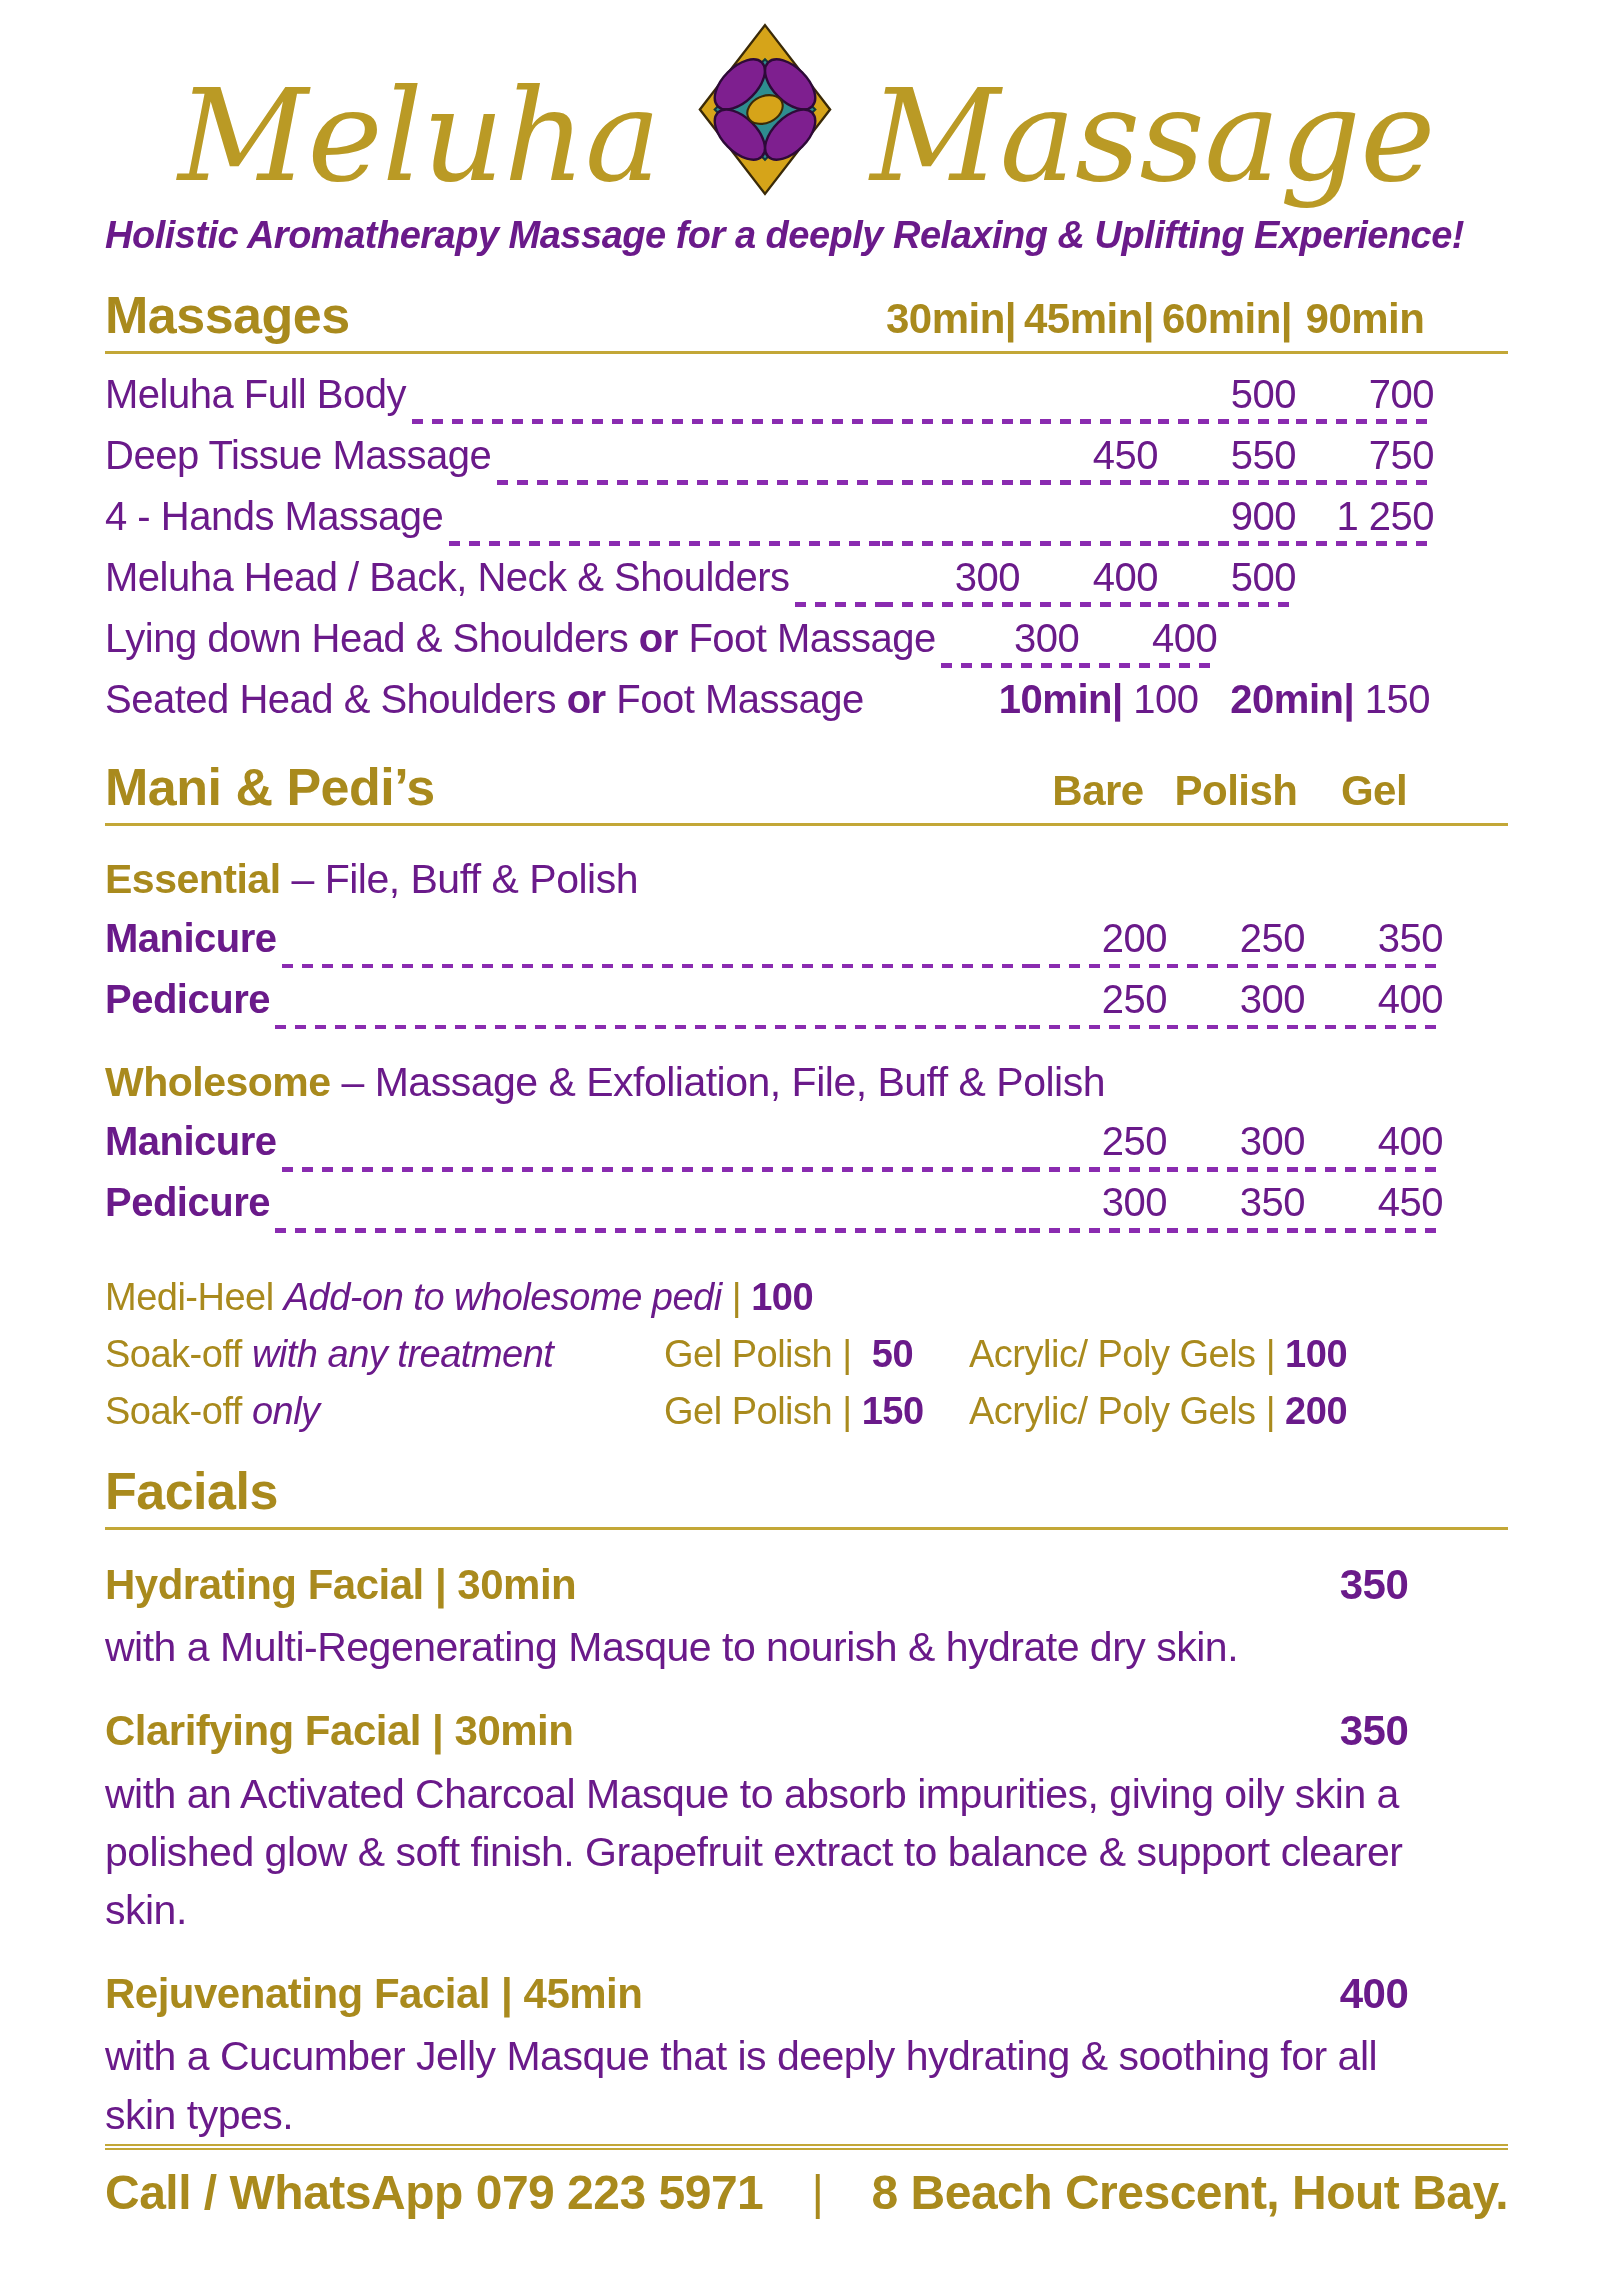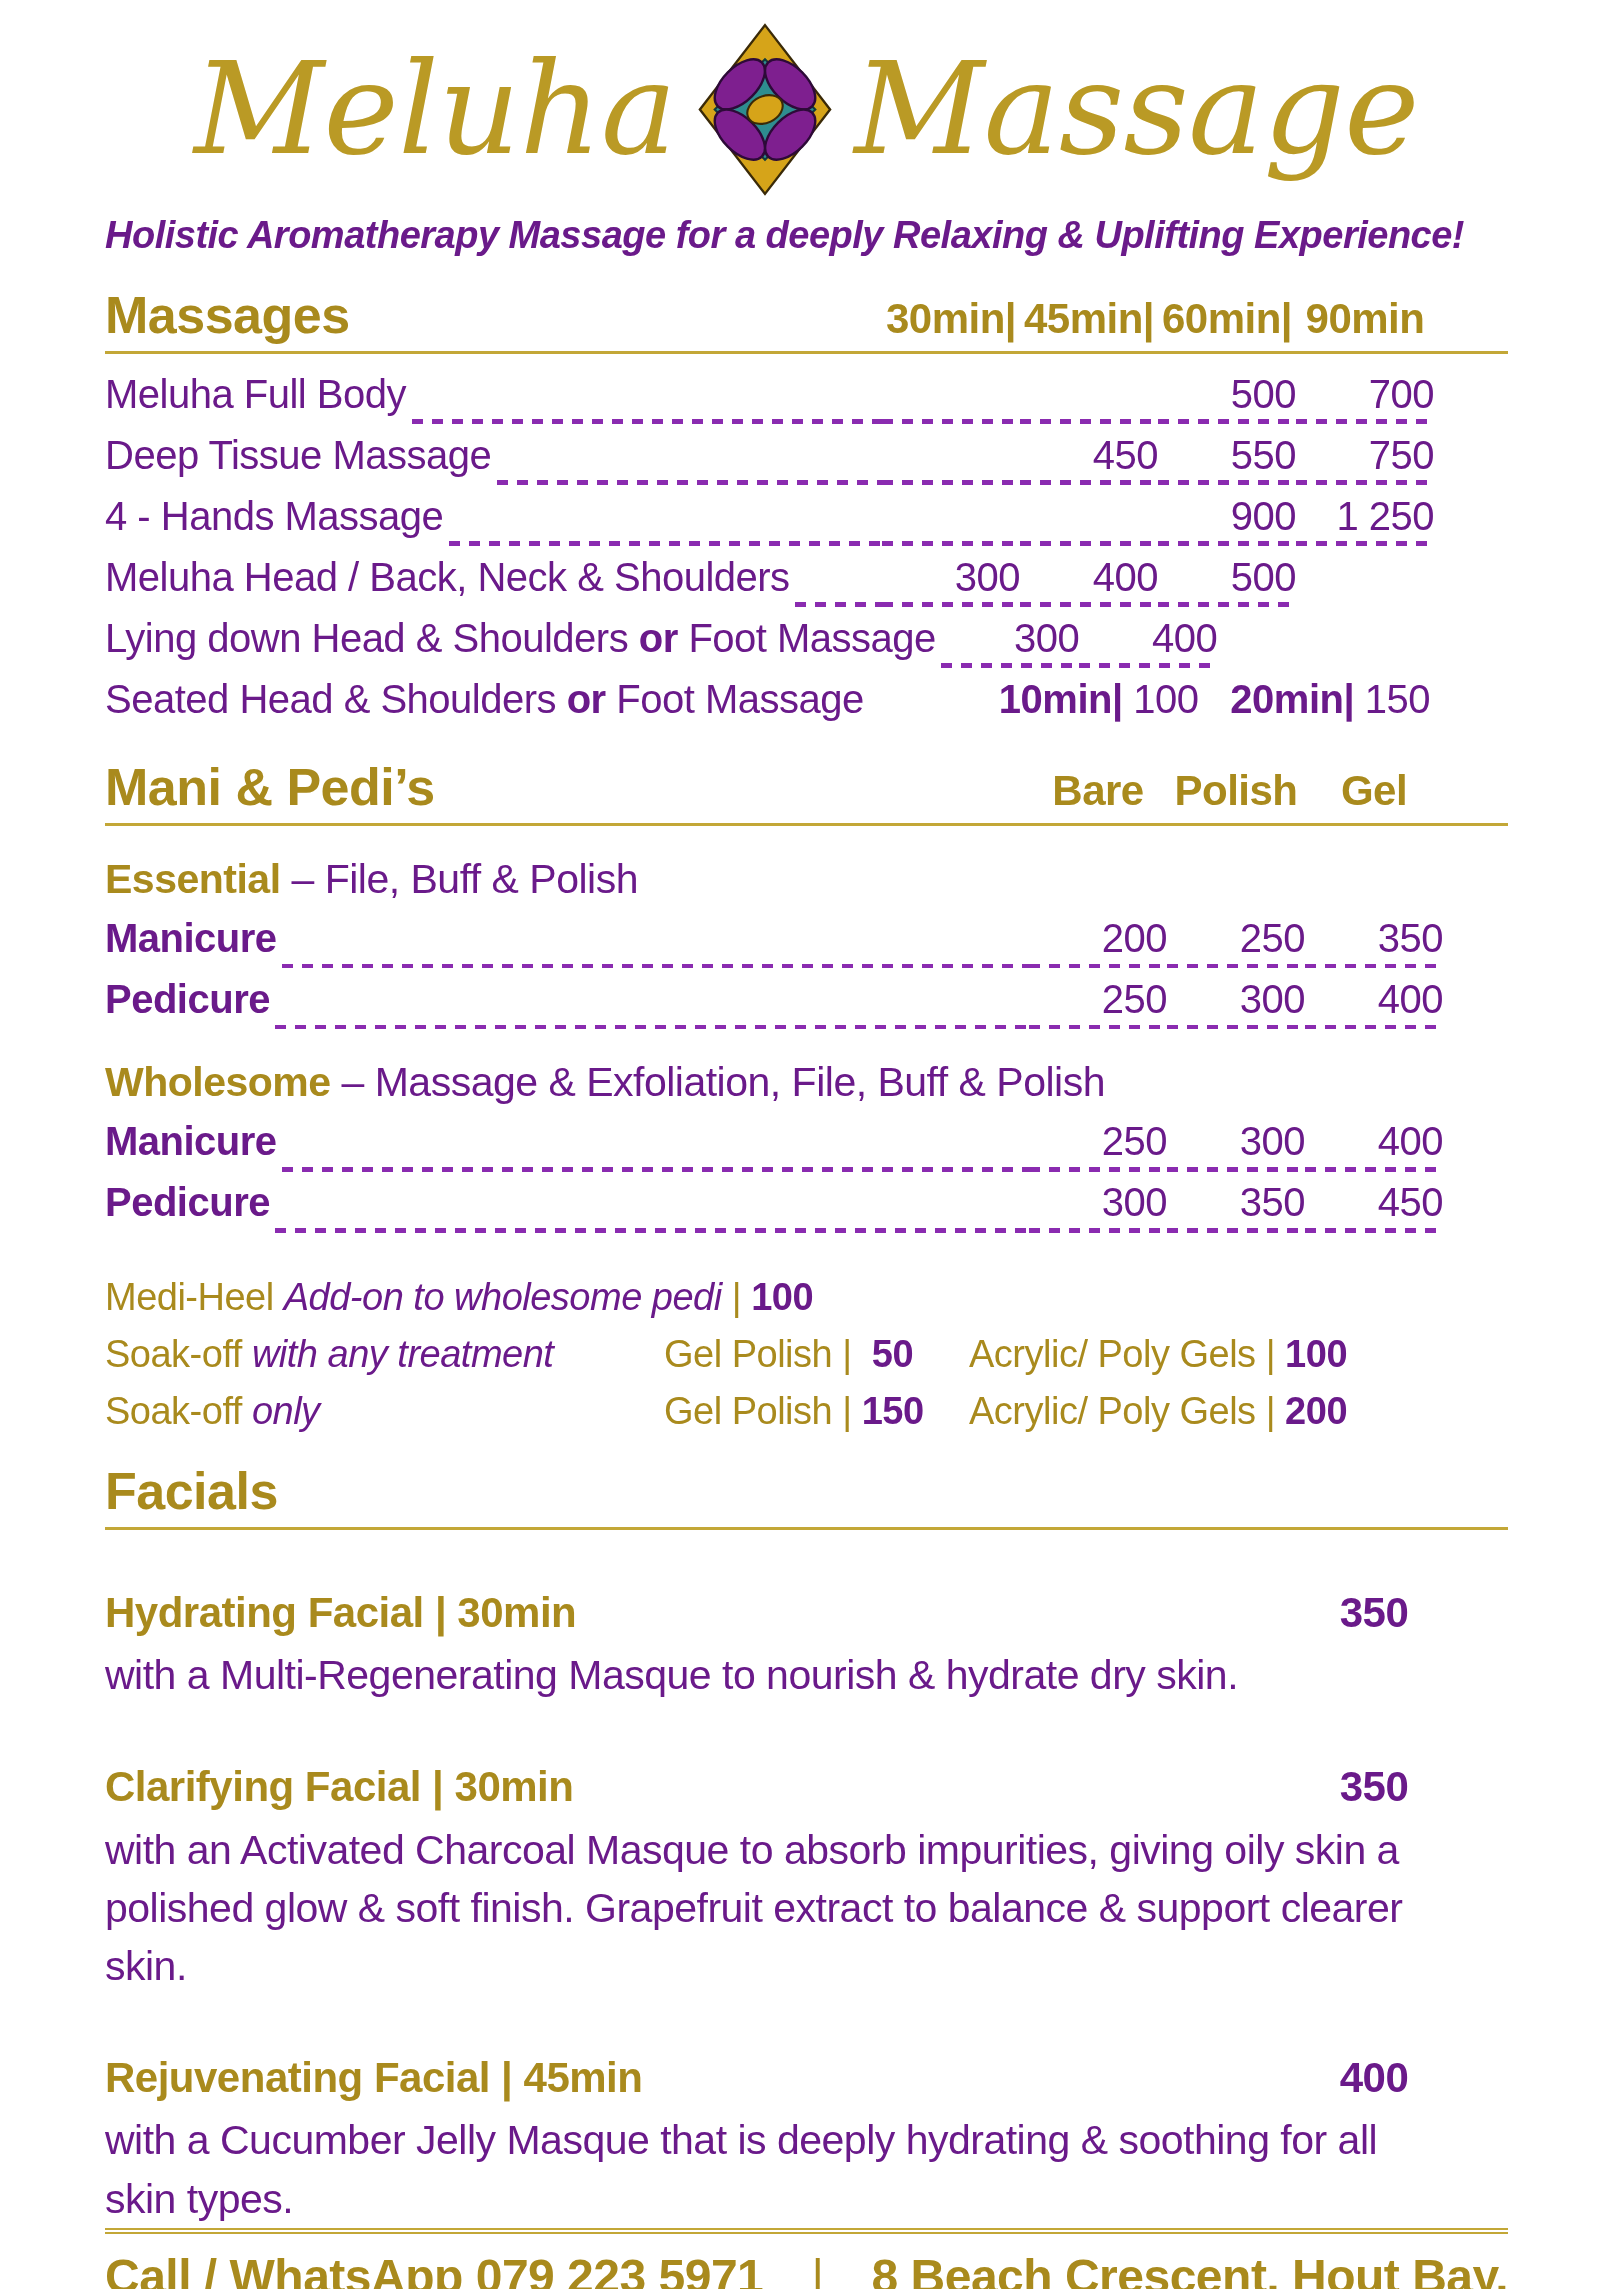--- a/index.html
+++ b/index.html
@@ -19,22 +19,22 @@
     font-family:"Liberation Sans","DejaVu Sans",sans-serif;
     letter-spacing:-0.5px;
   }
   .page{
     width:1613px;height:2290px;
     padding:18.5px 105px 74px 105px;
     display:flex;flex-direction:column;
   }
   
   .logo-row{
-    display:flex;justify-content:center;align-items:center;
-    gap:15px;height:222px;overflow:visible;
+    display:flex;justify-content:center;align-items:flex-end;
+    gap:31px;height:222px;overflow:visible;
   }
   .brand{
     font-family:"DejaVu Serif","Liberation Serif",serif;
     font-style:italic;font-size:127px;color:var(--gold-bright);
     line-height:1;white-space:nowrap;
   }
   .emblem{width:148px;height:181px;flex:0 0 auto;}
   .tagline{
     margin-top:14.8px;text-align:left;
     font-size:38px;font-weight:bold;font-style:italic;color:var(--purple);
@@ -80,21 +80,21 @@
   .group-rows{margin-top:5.5px;}
   
   .extras{margin-top:29.5px;}
   .xrow{display:flex;align-items:flex-end;height:57px;font-size:38px;}
   .xcell{white-space:pre;}
   .xrow.soak .c1{flex:0 0 559px;}
   .xrow.soak .c2{flex:0 0 305px;}
   .xrow.soak .c3{flex:1;}
   
   .fitem{margin-top:31px;}
-  .fhead{display:flex;align-items:flex-start;margin-top:28px;}
+  .fhead{display:flex;align-items:flex-start;}
   .fname{flex:1;font-size:42px;font-weight:bold;color:var(--gold);}
   .fprice{width:138px;text-align:center;font-size:42px;font-weight:bold;color:var(--purple);margin-right:65px;}
   .fdesc{margin-top:9.2px;max-width:1301px;font-size:41px;line-height:1.42;color:var(--purple);}
   
   .footer{
     margin-top:auto;
     border-top:6.5px double var(--rule);
     padding-top:14.8px;
     display:flex;justify-content:space-between;align-items:baseline;
     font-size:48px;font-weight:bold;color:var(--gold);

